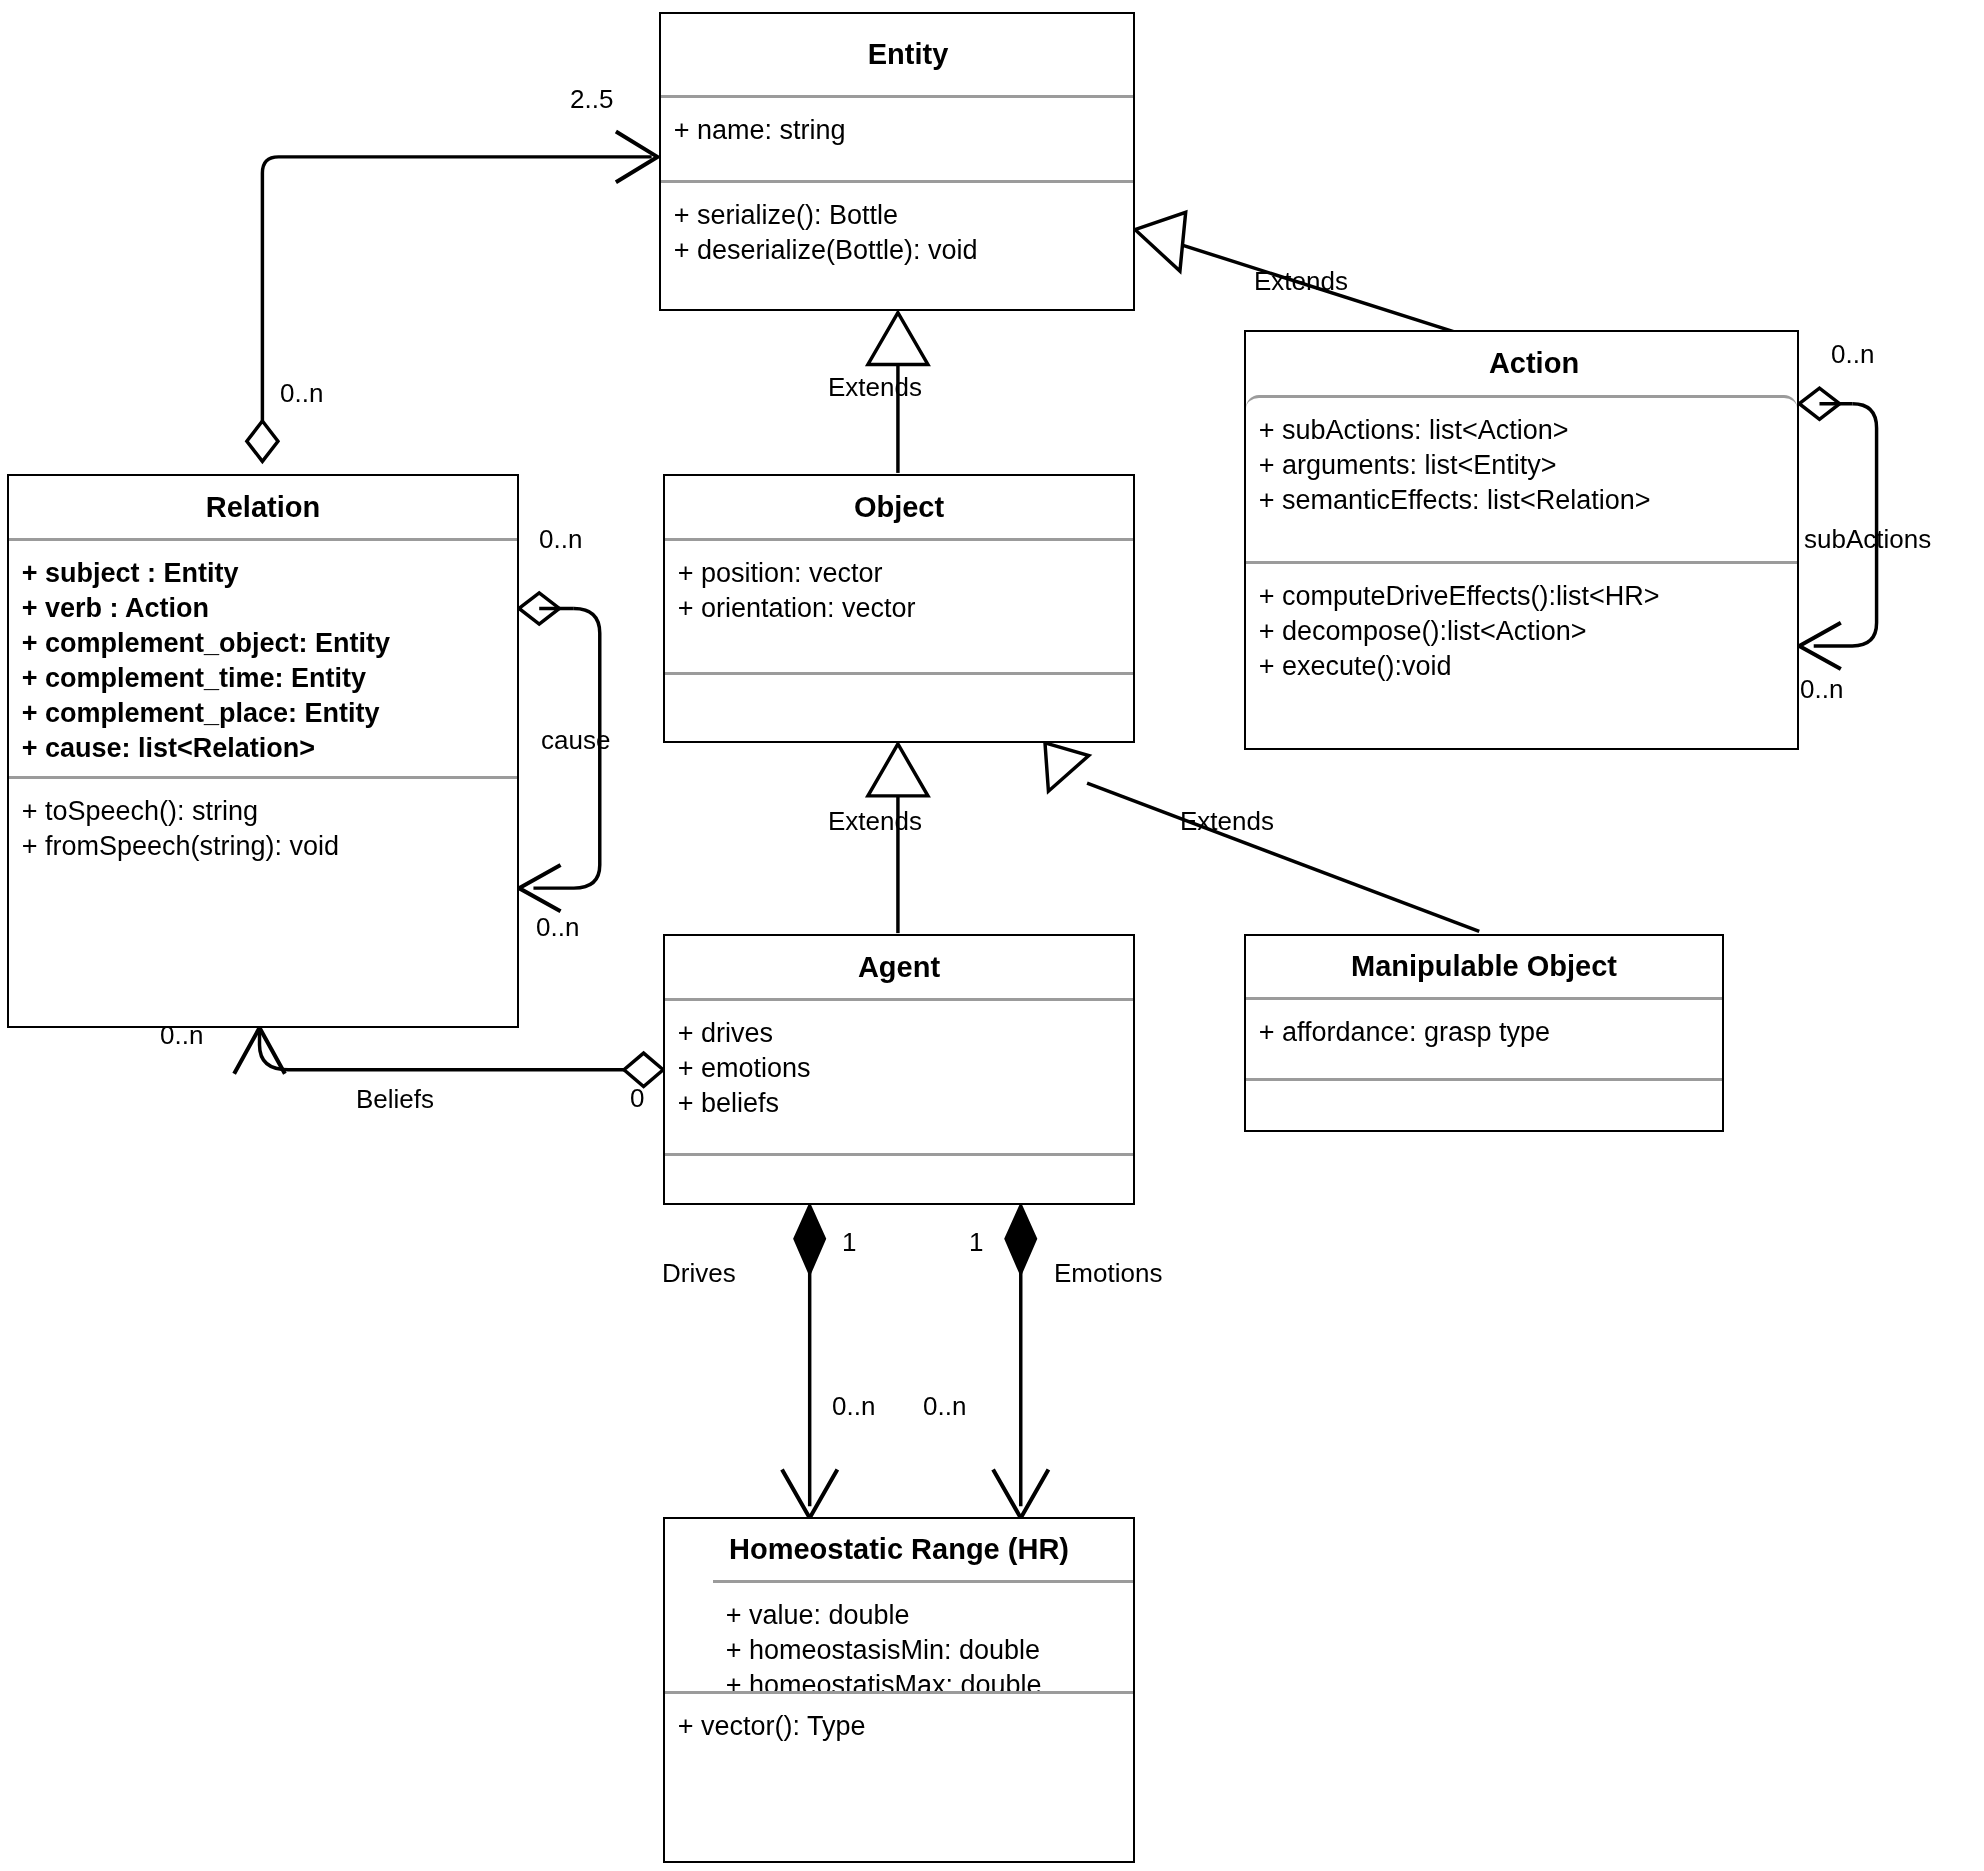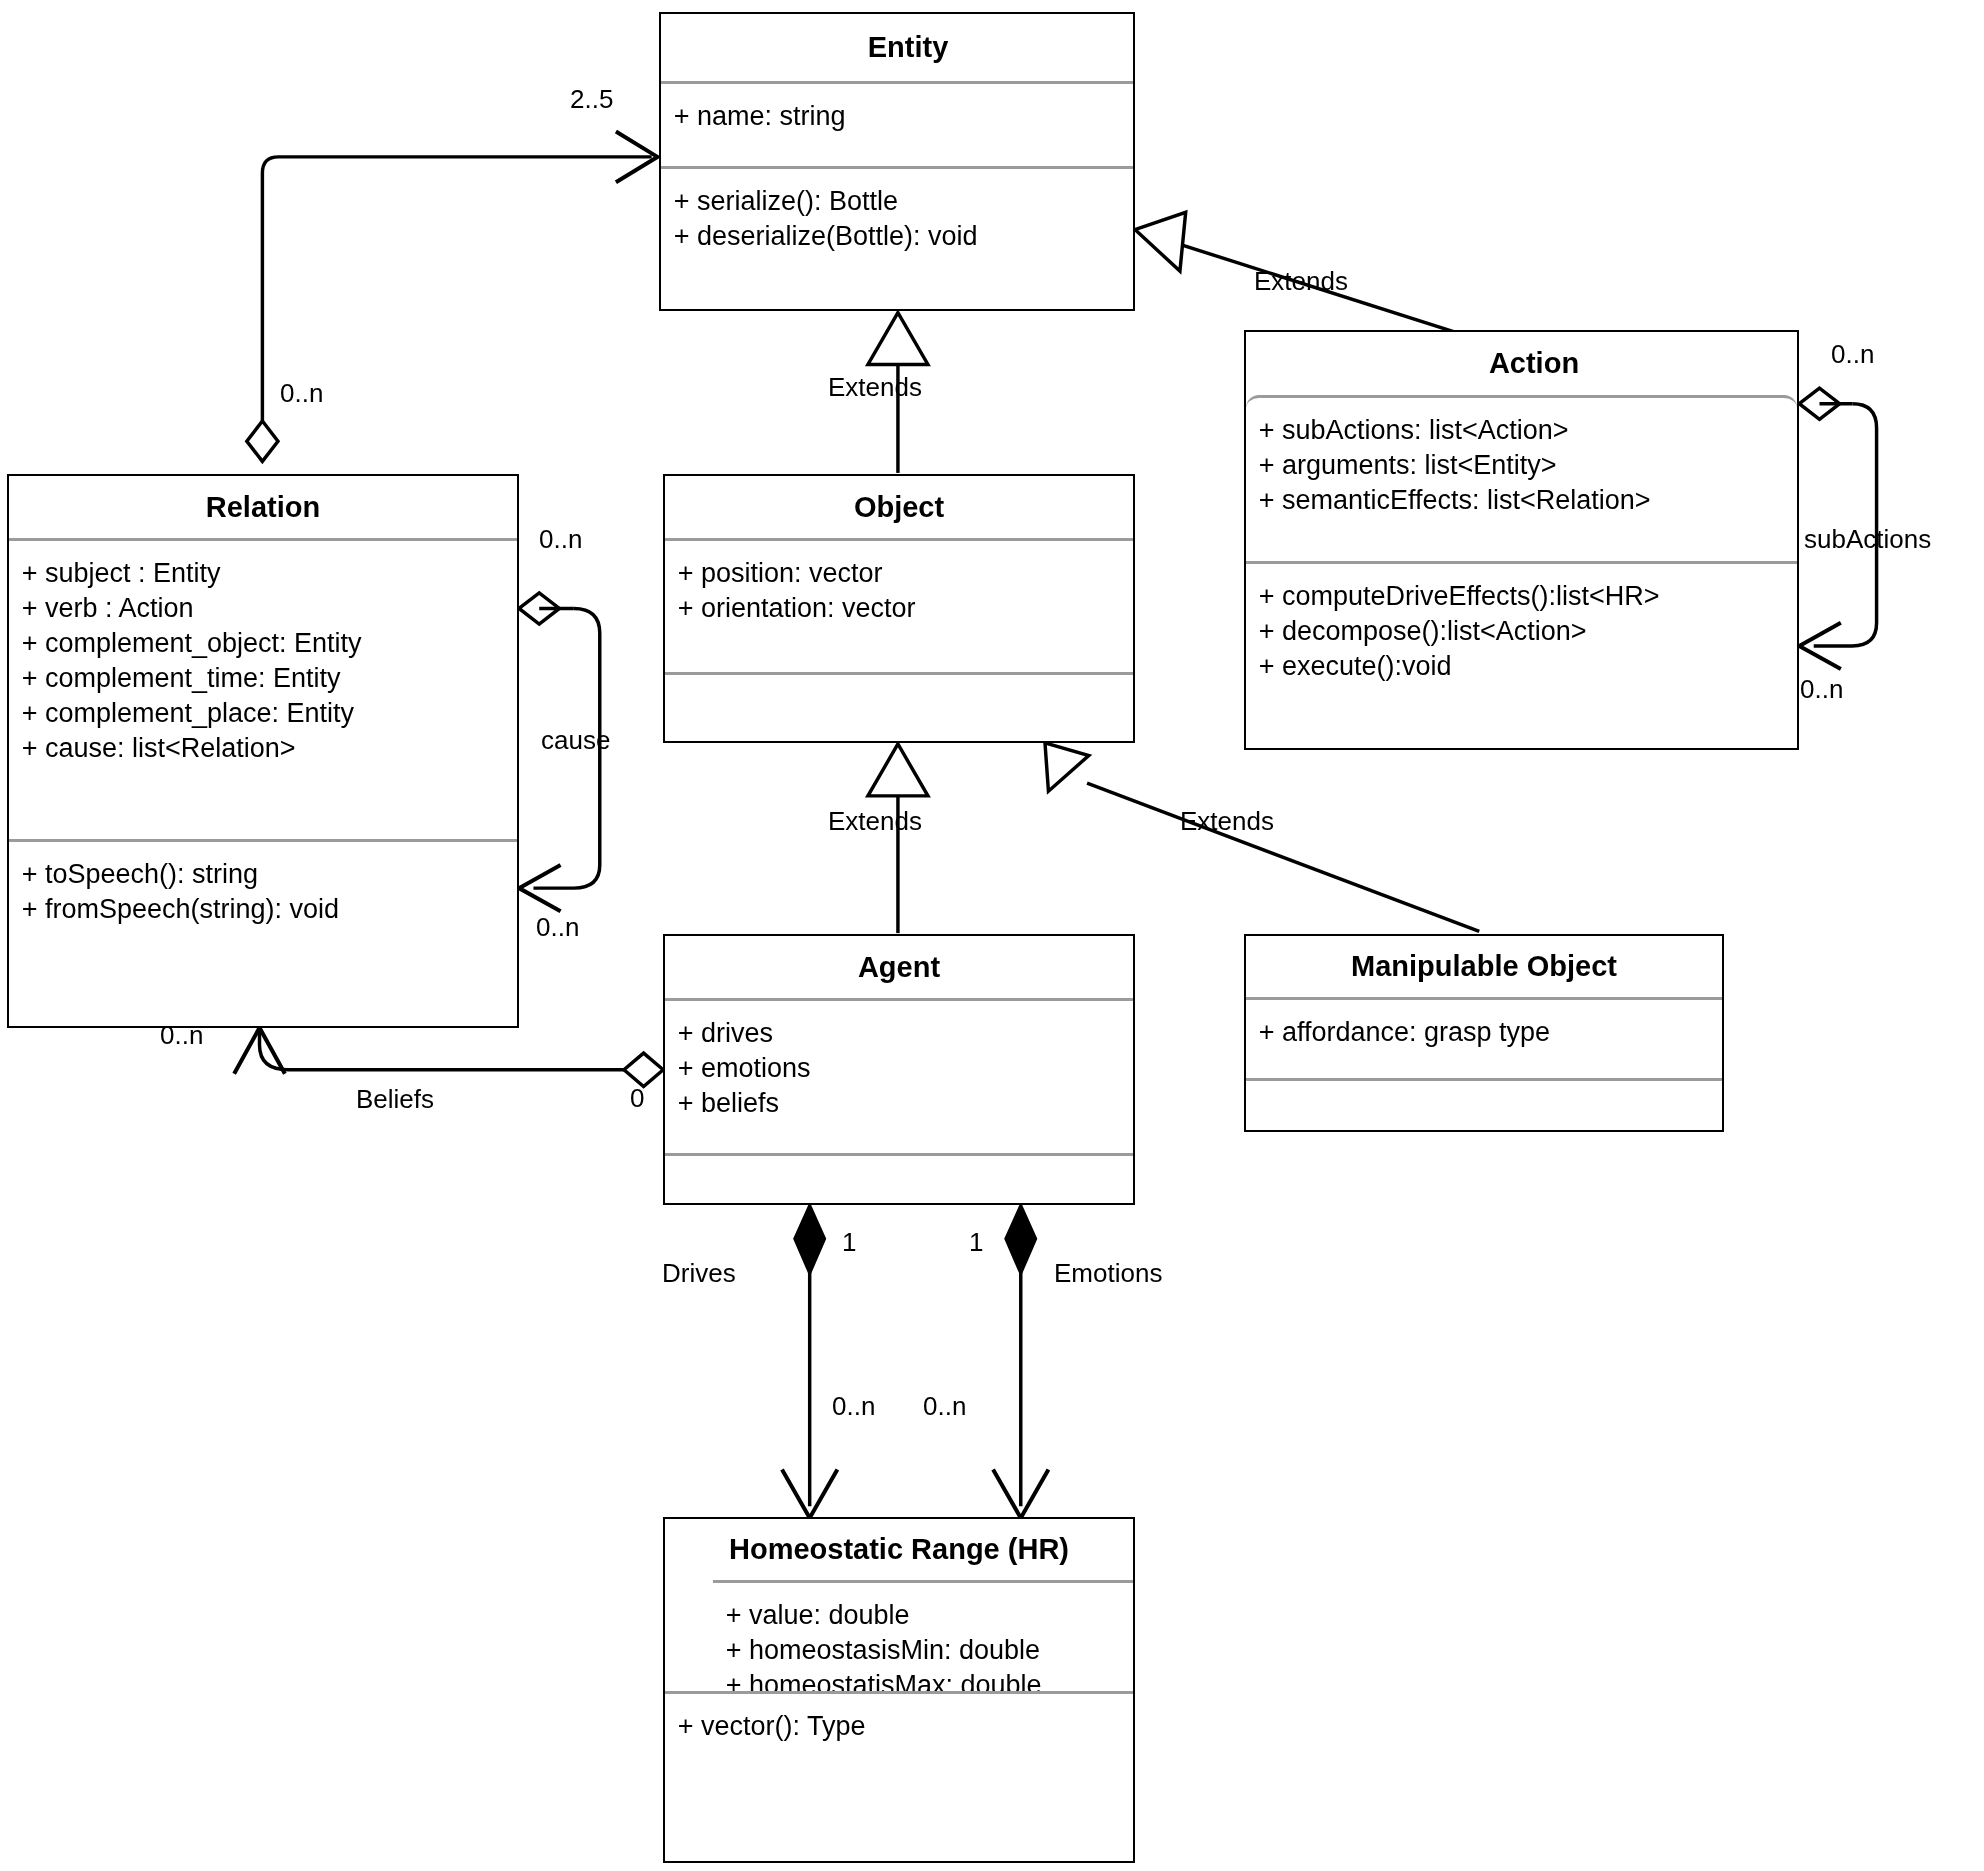--- a/index.html
+++ b/index.html
@@ -107,33 +107,33 @@
     </g>
 
     <g>
       <line x1="1770" y1="2096" x2="1770" y2="2612" stroke="#000" stroke-width="6"></line>
       <polygon points="1770,2090 1744,2148 1770,2208 1796,2148" fill="#000000" stroke="#000" stroke-width="5"></polygon>
       <path d="M 1722 2548 L 1770 2632 L 1818 2548" fill="none" stroke="#000" stroke-width="7"></path>
     </g>
   </svg>
 
   <div class="cls" style="left:659px;top:11.5px;width:476px;height:299px;">
-    <div class="cls-title" style="height:67px;padding-left:22px;">Entity</div>
+    <div class="cls-title" style="height:81px;padding-left:22px;">Entity</div>
     <div class="compart" style="height:85px;">
       <div class="mrow">+ name: string</div>
     </div>
     <div class="compart" style="flex:1;">
       <div class="mrow">+ serialize(): Bottle</div>
       <div class="mrow">+ deserialize(Bottle): void</div>
     </div>
   </div>
 
   <div class="cls" style="left:7px;top:474px;width:512px;height:554px;">
     <div class="cls-title" style="height:62px;">Relation</div>
-    <div class="compart" style="height:301px;">
+    <div class="compart" style="height:238px;font-weight:bold;">
       <div class="mrow">+ subject : Entity</div>
       <div class="mrow">+ verb : Action</div>
       <div class="mrow">+ complement_object: Entity</div>
       <div class="mrow">+ complement_time: Entity</div>
       <div class="mrow">+ complement_place: Entity</div>
       <div class="mrow">+ cause: list&lt;Relation&gt;</div>
     </div>
     <div class="compart" style="flex:1;">
       <div class="mrow">+ toSpeech(): string</div>
       <div class="mrow">+ fromSpeech(string): void</div>

